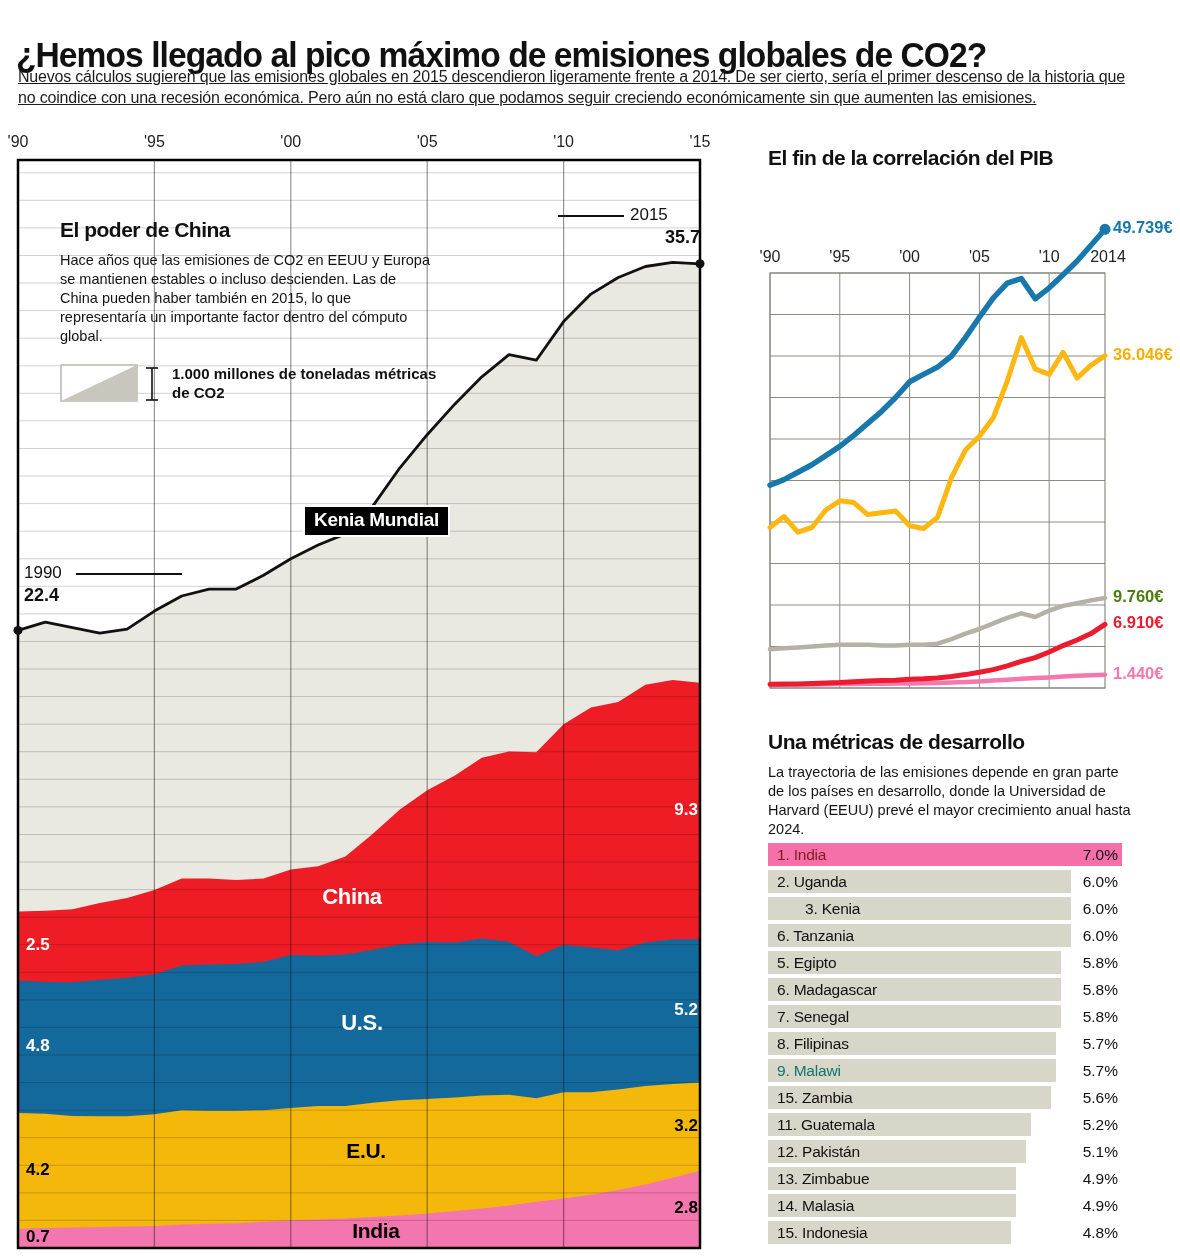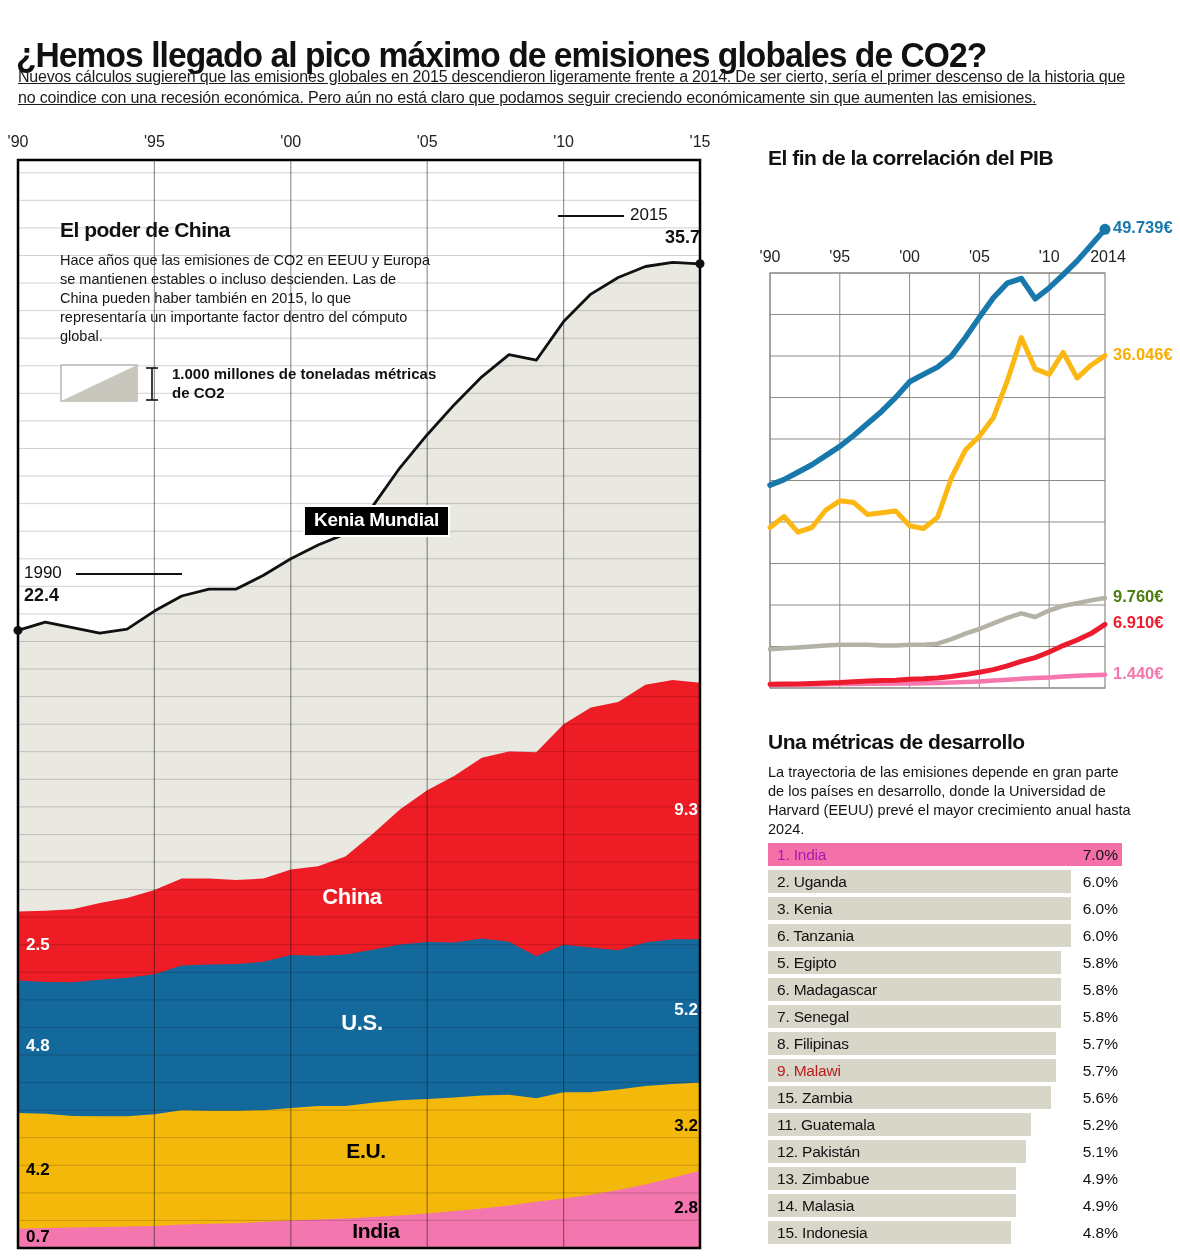--- a/index.html
+++ b/index.html
@@ -195,31 +195,31 @@
   </div>
 
   <div class="abs" id="dev-box">
     <div class="section-title">Una métricas de desarrollo</div>
     <div class="section-body" style="width:368px;">La trayectoria de las emisiones depende en gran parte de los países en desarrollo, donde la Universidad de Harvard (EEUU) prevé el mayor crecimiento anual hasta 2024.</div>
   </div>
 
   <div class="abs" id="bar-list">
       <div class="bar-row">
         <div class="bar-fill" style="width: 354px; background: rgb(245, 112, 169);"></div>
-        <div class="bar-label" style="color: #a21caf;">1. India</div>
+        <div class="bar-label" style="color: #7f1d1d;">1. India</div>
         <div class="bar-value">7.0%</div>
       </div>
       <div class="bar-row">
         <div class="bar-fill" style="width: 303px; background: rgb(216, 213, 201);"></div>
         <div class="bar-label" style="color: rgb(17, 17, 17);">2. Uganda</div>
         <div class="bar-value">6.0%</div>
       </div>
       <div class="bar-row">
         <div class="bar-fill" style="width: 303px; background: rgb(216, 213, 201);"></div>
-        <div class="bar-label" style="color: rgb(17, 17, 17);">3. Kenia</div>
+        <div class="bar-label" style="color: rgb(17, 17, 17); margin-left: 28px;">3. Kenia</div>
         <div class="bar-value">6.0%</div>
       </div>
       <div class="bar-row">
         <div class="bar-fill" style="width: 303px; background: rgb(216, 213, 201);"></div>
         <div class="bar-label" style="color: rgb(17, 17, 17);">6. Tanzania</div>
         <div class="bar-value">6.0%</div>
       </div>
       <div class="bar-row">
         <div class="bar-fill" style="width: 293px; background: rgb(216, 213, 201);"></div>
         <div class="bar-label" style="color: rgb(17, 17, 17);">5. Egipto</div>
@@ -235,21 +235,21 @@
         <div class="bar-label" style="color: rgb(17, 17, 17);">7. Senegal</div>
         <div class="bar-value">5.8%</div>
       </div>
       <div class="bar-row">
         <div class="bar-fill" style="width: 288px; background: rgb(216, 213, 201);"></div>
         <div class="bar-label" style="color: rgb(17, 17, 17);">8. Filipinas</div>
         <div class="bar-value">5.7%</div>
       </div>
       <div class="bar-row">
         <div class="bar-fill" style="width: 288px; background: rgb(216, 213, 201);"></div>
-        <div class="bar-label" style="color: #b91c1c; text-align: right;">9. Malawi</div>
+        <div class="bar-label" style="color: #0f766e; text-align: right;">9. Malawi</div>
         <div class="bar-value">5.7%</div>
       </div>
       <div class="bar-row">
         <div class="bar-fill" style="width: 283px; background: rgb(216, 213, 201);"></div>
         <div class="bar-label" style="color: rgb(17, 17, 17);">15. Zambia</div>
         <div class="bar-value">5.6%</div>
       </div>
       <div class="bar-row">
         <div class="bar-fill" style="width: 263px; background: rgb(216, 213, 201);"></div>
         <div class="bar-label" style="color: rgb(17, 17, 17);">11. Guatemala</div>

